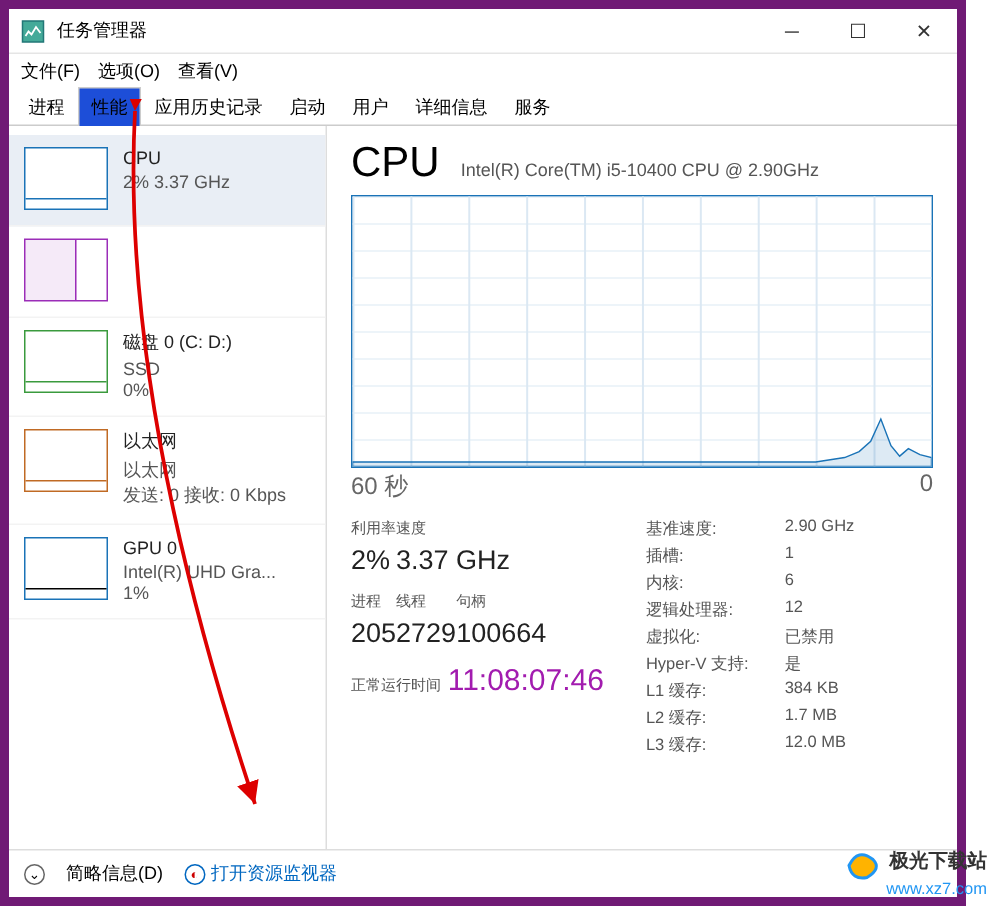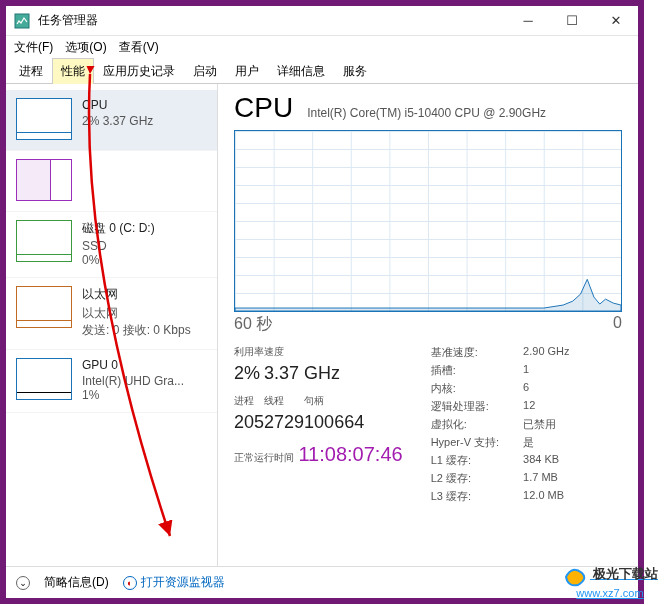--- a/index.html
+++ b/index.html
@@ -6,21 +6,21 @@
   body { width: 666px; height: 606px; background: #fff; position: relative; overflow: hidden; }
   .wnd { border: 6px solid #701a75; width: 644px; height: 604px; position: relative; background: #fff; }
   .titlebar { height: 30px; display: flex; align-items: center; border-bottom: 1px solid #e5e5e5; }
   .titlebar .appicon { width: 16px; height: 16px; margin: 0 8px; }
   .titlebar .title { font-size: 12px; flex: 1; }
   .winctrl { display: flex; }
   .winctrl .btn { width: 44px; height: 30px; display: flex; align-items: center; justify-content: center; font-size: 13px; color: #333; }
   .menubar { height: 22px; display: flex; align-items: center; padding: 0 8px; font-size: 12px; gap: 12px; }
   .tabs { height: 26px; border-bottom: 1px solid #ccc; display: flex; align-items: flex-end; padding-left: 4px; font-size: 12px; }
   .tab { padding: 4px 8px; border: 1px solid transparent; border-bottom: none; position: relative; top: 1px; }
-  .tab.active { border-color: #ccc; background: #fef9c3; }
+  .tab.active { border-color: #ccc; background: #1d4ed8; }
   .content { display: flex; height: calc(100% - 30px - 22px - 26px - 32px); }
   .sidebar { width: 212px; border-right: 1px solid #ddd; overflow-y: auto; padding-top: 6px; }
   .side-item { display: flex; padding: 8px 10px 10px 10px; gap: 10px; border-bottom: 1px solid #f3f3f3; }
   .side-item.selected { background: #e9eef5; }
   .side-graph { width: 56px; height: 42px; border: 1px solid; position: relative; background: #fff; flex-shrink: 0; }
   .side-graph .mini-line { position: absolute; bottom: 1px; left: 0; right: 0; height: 6px; border-top: 1px solid; }
   .side-text { font-size: 12px; color: #555; }
   .side-text .name { color: #222; margin-bottom: 2px; }
   .cpu-color { border-color: #1a73b7; }
   .cpu-color .mini-line { border-color: #1a73b7; }
@@ -43,21 +43,21 @@
   .xaxis { display: flex; justify-content: space-between; font-size: 16px; color: #666; margin-top: 2px; margin-bottom: 10px; }
   .stats { display: flex; font-size: 11px; color: #555; }
   .stats .col { display: flex; flex-direction: column; gap: 4px; }
   .stats .lbl { font-size: 10px; }
   .stats .val { font-size: 18px; color: #222; }
   .right-stats { font-size: 11px; color: #555; display: grid; grid-template-columns: auto auto; column-gap: 24px; row-gap: 3px; }
   .footer { height: 32px; border-top: 1px solid #ddd; display: flex; align-items: center; padding: 0 10px; gap: 14px; font-size: 12px; }
   .footer .link { color: #0067c0; display: flex; align-items: center; gap: 4px; }
   .circ { width: 14px; height: 14px; border: 1px solid #666; border-radius: 50%; display: inline-flex; align-items: center; justify-content: center; font-size: 9px; }
   .arrow { position: absolute; pointer-events: none; }
-  .watermark { position: absolute; right: 8px; bottom: 6px; font-size: 11px; color: #2196F3; text-align: center; line-height: 1.2; text-decoration: underline; }
+  .watermark { position: absolute; right: 8px; bottom: 6px; font-size: 11px; color: #2196F3; text-align: right; line-height: 1.2; }
   .watermark .top { color: #333; font-size: 13px; font-weight: bold; }
 </style>
 </head>
 <body>
 
 <div class="wnd">
   <div class="titlebar">
     <svg class="appicon" viewBox="0 0 16 16">
         <rect x="1" y="1" width="14" height="14" fill="#4a9" stroke="#277"></rect>
         <path d="M3 11 L5 8 L7 10 L10 5 L13 9" stroke="#fff" fill="none" stroke-width="1.2"></path>

